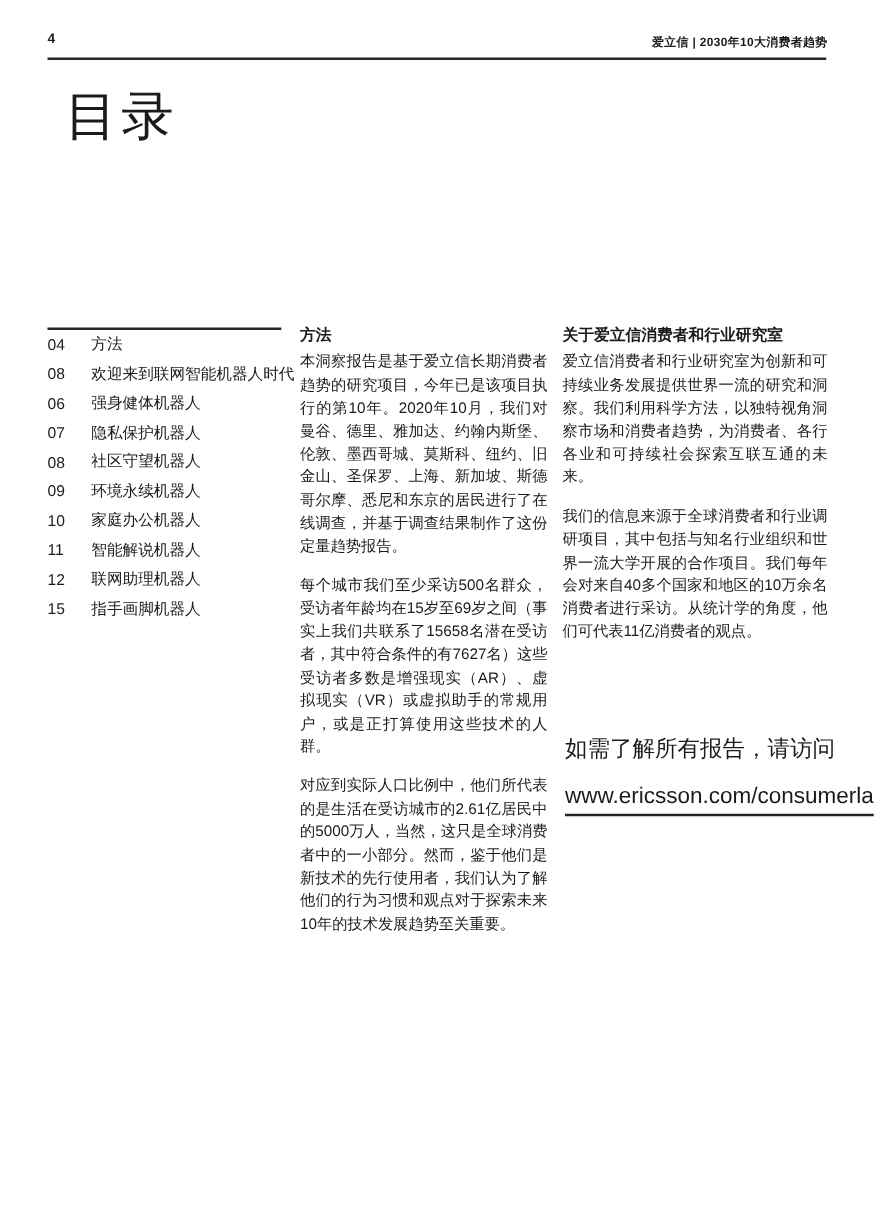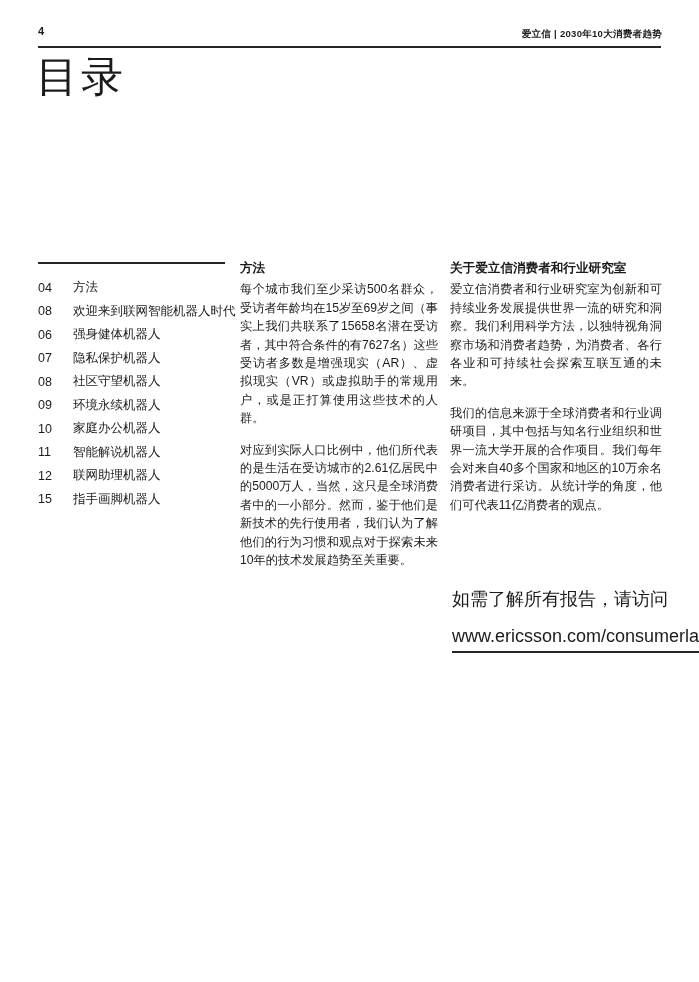--- a/index.html
+++ b/index.html
@@ -27,30 +27,30 @@
     font-size: 9.5px; font-weight: 700; letter-spacing: 0.3px;
     white-space: nowrap;
   }
   .header-rule {
     position: absolute; left: 38px; top: 46px;
     width: 623px; height: 2px; background: #262626;
   }
 
   
   .page-title {
-    position: absolute; left: 36px; top: 52px; margin: 0;
+    position: absolute; left: 36px; top: 52px; margin: 16px;
     font-size: 42px; font-weight: 500; letter-spacing: 3px;
     line-height: 1.2;
   }
 
   
   .toc {
     position: absolute; left: 38px; top: 262px; width: 187px;
     border-top: 2px solid #262626;
-    padding-top: 12px;
+    padding-top: 0;
   }
   .toc-row {
     display: flex; align-items: center;
     height: 23.5px;
     font-size: 12.5px;
     white-space: nowrap;
   }
   .toc-num { flex: 0 0 35px; width: 35px; }
 
   
@@ -130,20 +130,21 @@
       <span class="toc-label">联网助理机器人</span>
     </div>
     <div class="toc-row">
       <span class="toc-num">15</span>
       <span class="toc-label">指手画脚机器人</span>
     </div>
   </nav>
 
   <section class="col col-method">
     <h2>方法</h2>
+    <p>本洞察报告是基于爱立信长期消费者趋势的研究项目，今年已是该项目执行的第10年。2020年10月，我们对曼谷、德里、雅加达、约翰内斯堡、伦敦、墨西哥城、莫斯科、纽约、旧金山、圣保罗、上海、新加坡、斯德哥尔摩、悉尼和东京的居民进行了在线调查，并基于调查结果制作了这份定量趋势报告。</p>
     <p>每个城市我们至少采访500名群众，受访者年龄均在15岁至69岁之间（事实上我们共联系了15658名潜在受访者，其中符合条件的有7627名）这些受访者多数是增强现实（AR）、虚拟现实（VR）或虚拟助手的常规用户，或是正打算使用这些技术的人群。</p>
     <p>对应到实际人口比例中，他们所代表的是生活在受访城市的2.61亿居民中的5000万人，当然，这只是全球消费者中的一小部分。然而，鉴于他们是新技术的先行使用者，我们认为了解他们的行为习惯和观点对于探索未来10年的技术发展趋势至关重要。</p>
   </section>
 
   <section class="col col-about">
     <h2>关于爱立信消费者和行业研究室</h2>
     <p>爱立信消费者和行业研究室为创新和可持续业务发展提供世界一流的研究和洞察。我们利用科学方法，以独特视角洞察市场和消费者趋势，为消费者、各行各业和可持续社会探索互联互通的未来。</p>
     <p>我们的信息来源于全球消费者和行业调研项目，其中包括与知名行业组织和世界一流大学开展的合作项目。我们每年会对来自40多个国家和地区的10万余名消费者进行采访。从统计学的角度，他们可代表11亿消费者的观点。</p>
   </section>
 

